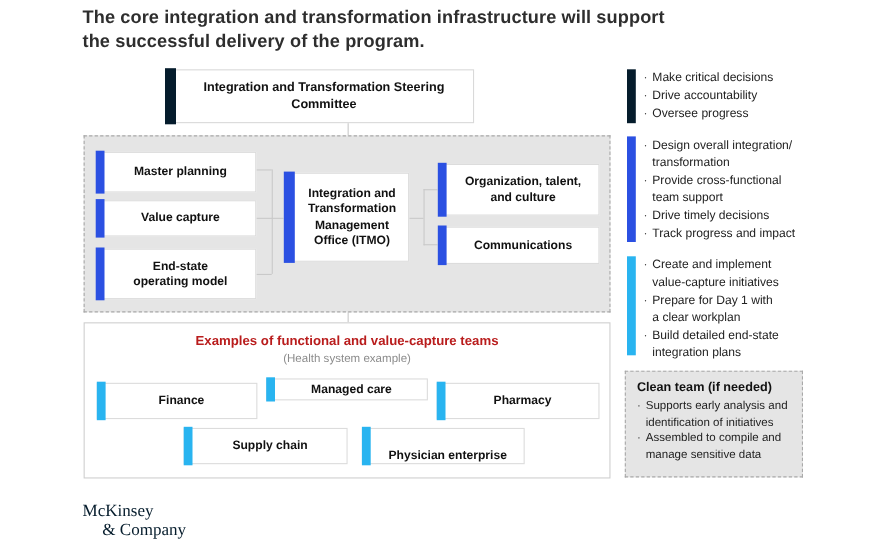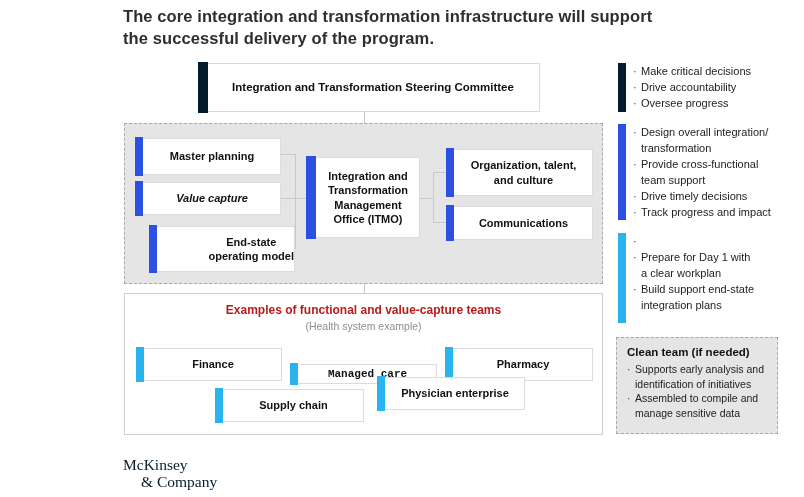--- a/index.html
+++ b/index.html
@@ -1,21 +1,21 @@
 <!DOCTYPE html>
 <html><head>
 <meta charset="utf-8">
 <style>
   * { margin:0; padding:0; box-sizing:border-box; }
   html,body { background:#ffffff; }
   #canvas {
     position:relative; width:804px; height:497px; background:#ffffff;
     font-family:"Liberation Sans", sans-serif; color:#1a1a1a; overflow:hidden;
   }
-  .abs { position:absolute;margin-left:48px; }
+  .abs { position:absolute; }
 
   
   #page-title {
     left:75px; top:6px; width:620px;
     font-size:16.5px; font-weight:700; line-height:1.33; color:#2e2e2e;
     white-space:pre-line; letter-spacing:0.1px;
   }
 
   
   .node {
@@ -25,47 +25,47 @@
     color:#111;
   }
   .node .bar {
     position:absolute; left:-1px; top:-2px; bottom:-2px; width:8px;
   }
   .node .lbl { position:relative; padding-left:8px; }
   .bar-navy { background:#051c2c; }
   .bar-blue { background:#2b50e2; }
   .bar-cyan { background:#29b4f0; }
 
-  #steering-box { left:150px; top:63px; width:342px; height:49px; border-color:#d9d9d9; font-size:11.5px; }
+  #steering-box { left:150px; top:63px; width:281px; height:49px; border-color:#d9d9d9; font-size:11.5px; }
   #steering-box .bar { width:10px; }
 
   
   .gray-panel { background:#e5e5e5; border:1px dashed #a9a9a9; }
   #itmo-panel { left:76px; top:123px; width:479px; height:161px; }
 
   #box-master { left:87px; top:138px; width:146px; height:37px; }
-  #box-value  { left:87px; top:182px; width:146px; height:33px;font-style:italic; }
-  #box-endstate { left:101px; top:226px; width:146px; height:46px;justify-content:flex-end; }
+  #box-value  { left:87px; top:182px; width:146px; height:33px; }
+  #box-endstate { left:87px; top:226px; width:146px; height:46px; }
   #box-itmo { left:258px; top:157px; width:114px; height:81px; }
   #box-itmo .bar { width:10px; }
   #box-org { left:398px; top:149px; width:147px; height:47px; }
   #box-comms { left:398px; top:206px; width:147px; height:34px; }
 
   
   .line { background:#c9c9c9; }
 
   
   #examples-box { left:76px; top:293px; width:479px; height:142px; background:#ffffff; border:1px solid #cfcfcf; }
   #examples-title { left:76px; top:303px; width:479px; text-align:center; font-size:12px; font-weight:700; color:#b91c1c; }
   #examples-subtitle { left:76px; top:320px; width:479px; text-align:center; font-size:10.5px; color:#8c8c8c; }
   #box-finance { left:88px; top:348px; width:146px; height:33px; }
-  #box-managed { left:242px; top:364px; width:147px; height:20px;font-family:Liberation Mono, monospace; }
+  #box-managed { left:242px; top:344px; width:147px; height:20px; }
   #box-pharmacy { left:397px; top:348px; width:148px; height:33px; }
   #box-supply { left:167px; top:389px; width:149px; height:33px; }
-  #box-physician { left:329px; top:377px; width:148px; height:33px; }
+  #box-physician { left:329px; top:389px; width:148px; height:33px;align-items:flex-end; }
 
   
   .side-bar { width:8px; left:570px; }
   .bullet-block { left:585px; width:190px; font-size:11px; line-height:16px; color:#222; }
   .bullet { display:flex; }
   .bullet .dot { width:8px; flex:0 0 8px; color:#444; }
   .bullet .txt { white-space:pre-line; }
 
   
   #clean-team-box { left:568px; top:337px; width:162px; height:97px; padding:8px 6px 6px 10px; }
@@ -198,29 +198,31 @@
     <div class="bullet">
         <span class="dot">·</span>
         <span class="txt">Track progress and impact</span>
       </div>
   </div>
 
   <div class="abs side-bar bar-cyan" style="top:233px; height:90px;"></div>
   <div class="abs bullet-block" style="top:233px;">
     <div class="bullet">
         <span class="dot">·</span>
+        <span class="txt">Create and implement
+value-capture initiatives</span>
       </div>
     <div class="bullet">
         <span class="dot">·</span>
         <span class="txt">Prepare for Day 1 with
 a clear workplan</span>
       </div>
     <div class="bullet">
         <span class="dot">·</span>
-        <span class="txt">Build support end-state
+        <span class="txt">Build detailed end-state
 integration plans</span>
       </div>
   </div>
 
   <div class="abs gray-panel" id="clean-team-box">
     <div id="clean-team-title">Clean team (if needed)</div>
     <div class="bullet-sm">
         <span class="dot">·</span>
         <span class="txt">Supports early analysis and
 identification of initiatives</span>

